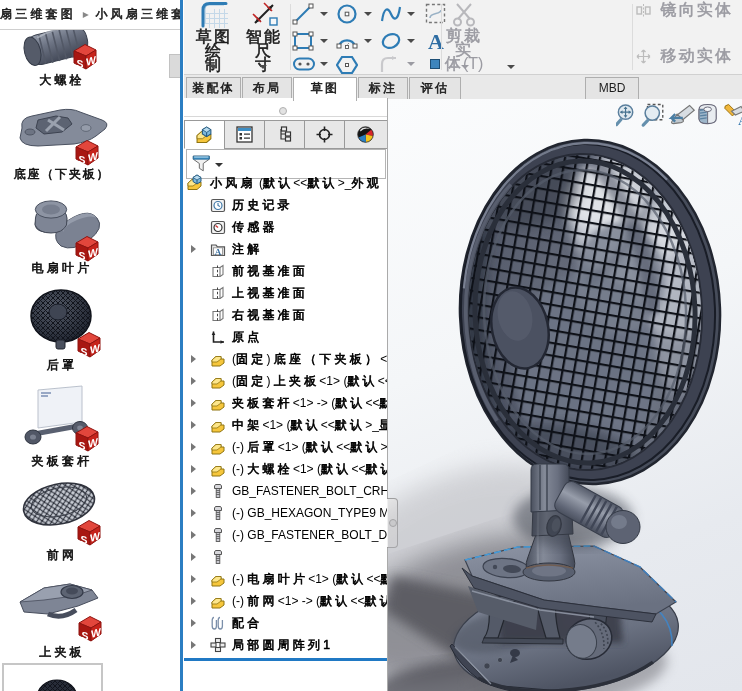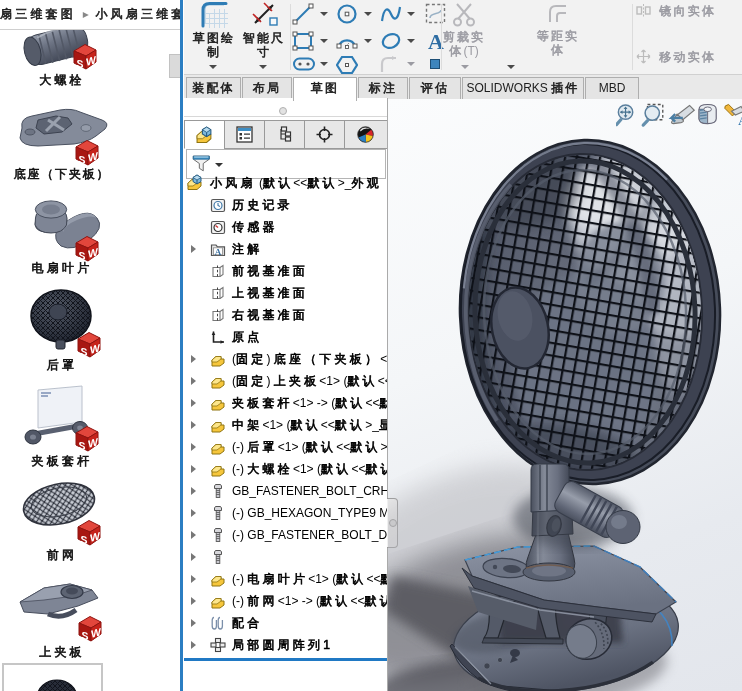--- a/index.html
+++ b/index.html
@@ -9,21 +9,21 @@
   .cjl{letter-spacing:2.2px;-webkit-text-stroke:0.55px;}
   
   #sidebar{left:0;top:0;width:180px;height:691px;background:#fff;}
   #crumb{left:0;top:0;width:180px;height:29px;background:#fff;border-bottom:1px solid #cfcfcf;
     font-size:12px;color:#222;line-height:29px;white-space:nowrap;overflow:hidden;}
   .tlabel{position:absolute;width:124px;text-align:center;font-size:12px;color:#111;}
   
   #vline{left:180px;top:0;width:3px;height:691px;background:#2b7ec2;}
   
   #ribbon{left:184px;top:0;width:558px;height:74px;background:#f2f2f2;}
-  .rbtn{position:absolute;text-align:center;font-size:12px;color:#1c1c1c;line-height:14px;}
+  .rbtn{position:absolute;text-align:center;font-size:16px;color:#1c1c1c;line-height:14px;}
   .rbtn.dis{color:#9b9ba2;}
   .drop{position:absolute;width:0;height:0;border-left:4px solid transparent;border-right:4px solid transparent;border-top:4px solid #4a4a4a;}
   .sep{position:absolute;top:4px;width:1px;height:66px;background:#dcdcdc;}
   
   #tabbar{left:184px;top:74px;width:558px;height:24px;background:#e9e9e9;border-top:1px solid #d0d0d0;}
   .tab{position:absolute;top:2px;height:21px;background:#e4e4e4;border:1px solid #aeaeae;border-bottom:none;
      font-size:12px;color:#1c1c1c;text-align:center;line-height:21px;}
   .tab.active{background:#fff;height:23px;z-index:2;}
   #panel{left:184px;top:98px;width:203px;height:593px;background:#fff;border-right:1px solid #aaa;overflow:hidden;}
   .ptab{position:absolute;top:22px;width:39px;height:27px;background:#e7e7e7;border:1px solid #999;}
@@ -256,27 +256,20 @@
       <path d="M6,3 L19,18 M20,3 L7,18" stroke="#8a8a90" stroke-width="2"></path>
       <circle cx="6.5" cy="21" r="3.5" fill="none" stroke="#8a8a90" stroke-width="2"></circle>
       <circle cx="19.5" cy="21" r="3.5" fill="none" stroke="#8a8a90" stroke-width="2"></circle>
     </svg>
     <div><span class="cjl">剪裁实</span><br><span class="cjl">体</span>(T)</div>
   </div>
   <div class="drop" style="left:277px;top:65px;border-top-color:#9b9ba2"></div>
 
   <div class="drop" style="left:323px;top:65px"></div>
 
-  <div class="rbtn dis" style="left:352px;top:2px;width:44px">
-    <svg width="24" height="24" viewBox="0 0 24 24" style="opacity:.55">
-      <path d="M4,20 L4,10 Q4,4 10,4 L20,4" fill="none" stroke="#8a8a90" stroke-width="2"></path>
-      <path d="M11,20 L11,14 Q11,11 14,11 L20,11" fill="none" stroke="#8a8a90" stroke-width="2"></path>
-    </svg>
-    <div><span class="cjl">等距实</span><br><span class="cjl">体</span></div>
-  </div>
 
   <div class="sep" style="left:448px"></div>
 
   <div class="rbtn dis" style="left:452px;top:3px;width:106px;text-align:left">
     <svg width="15" height="15" viewBox="0 0 15 15" style="vertical-align:-3px;opacity:.6">
         <path d="M7.5,1 V14" stroke="#999" stroke-width="1" stroke-dasharray="2 1.5"></path>
         <rect x="1" y="4" width="4.5" height="7" fill="none" stroke="#999" stroke-width="1.4"></rect>
         <rect x="9.5" y="4" width="4.5" height="7" fill="none" stroke="#999" stroke-width="1.4"></rect>
       </svg>
     <span class="cjl" style="margin-left:5px">镜向实体</span>
@@ -287,21 +280,20 @@
       </svg>
     <span class="cjl" style="margin-left:5px">移动实体</span>
   </div>
 </div>
 <div class="abs" id="tabbar">
   <div class="tab" style="left:2px;width:53px"><span class="cjl">装配体</span></div>
   <div class="tab" style="left:58px;width:48px"><span class="cjl">布局</span></div>
   <div class="tab active" style="left:109px;width:62px"><span class="cjl">草图</span></div>
   <div class="tab" style="left:174px;width:48px"><span class="cjl">标注</span></div>
   <div class="tab" style="left:225px;width:50px"><span class="cjl">评估</span></div>
-  <div class="tab" style="left:278px;width:120px">SOLIDWORKS <span class="cjl">插件</span></div>
   <div class="tab" style="left:401px;width:52px">MBD</div>
 </div>
 <div class="abs" id="panel">
   <div style="position:absolute;left:95px;top:9px;width:6px;height:6px;border-radius:50%;background:#e2e2e2;border:1px solid #b0b0b0"></div>
   <div style="position:absolute;left:0;top:18px;width:203px;height:1px;background:#d8d8d8"></div>
   <div class="ptab active" style="left:0px">
       <svg style="position:absolute;left:11px;top:5px" width="17" height="17" viewBox="0 0 16 16">
         <use href="#i-asm"></use>
       </svg>
     </div>

